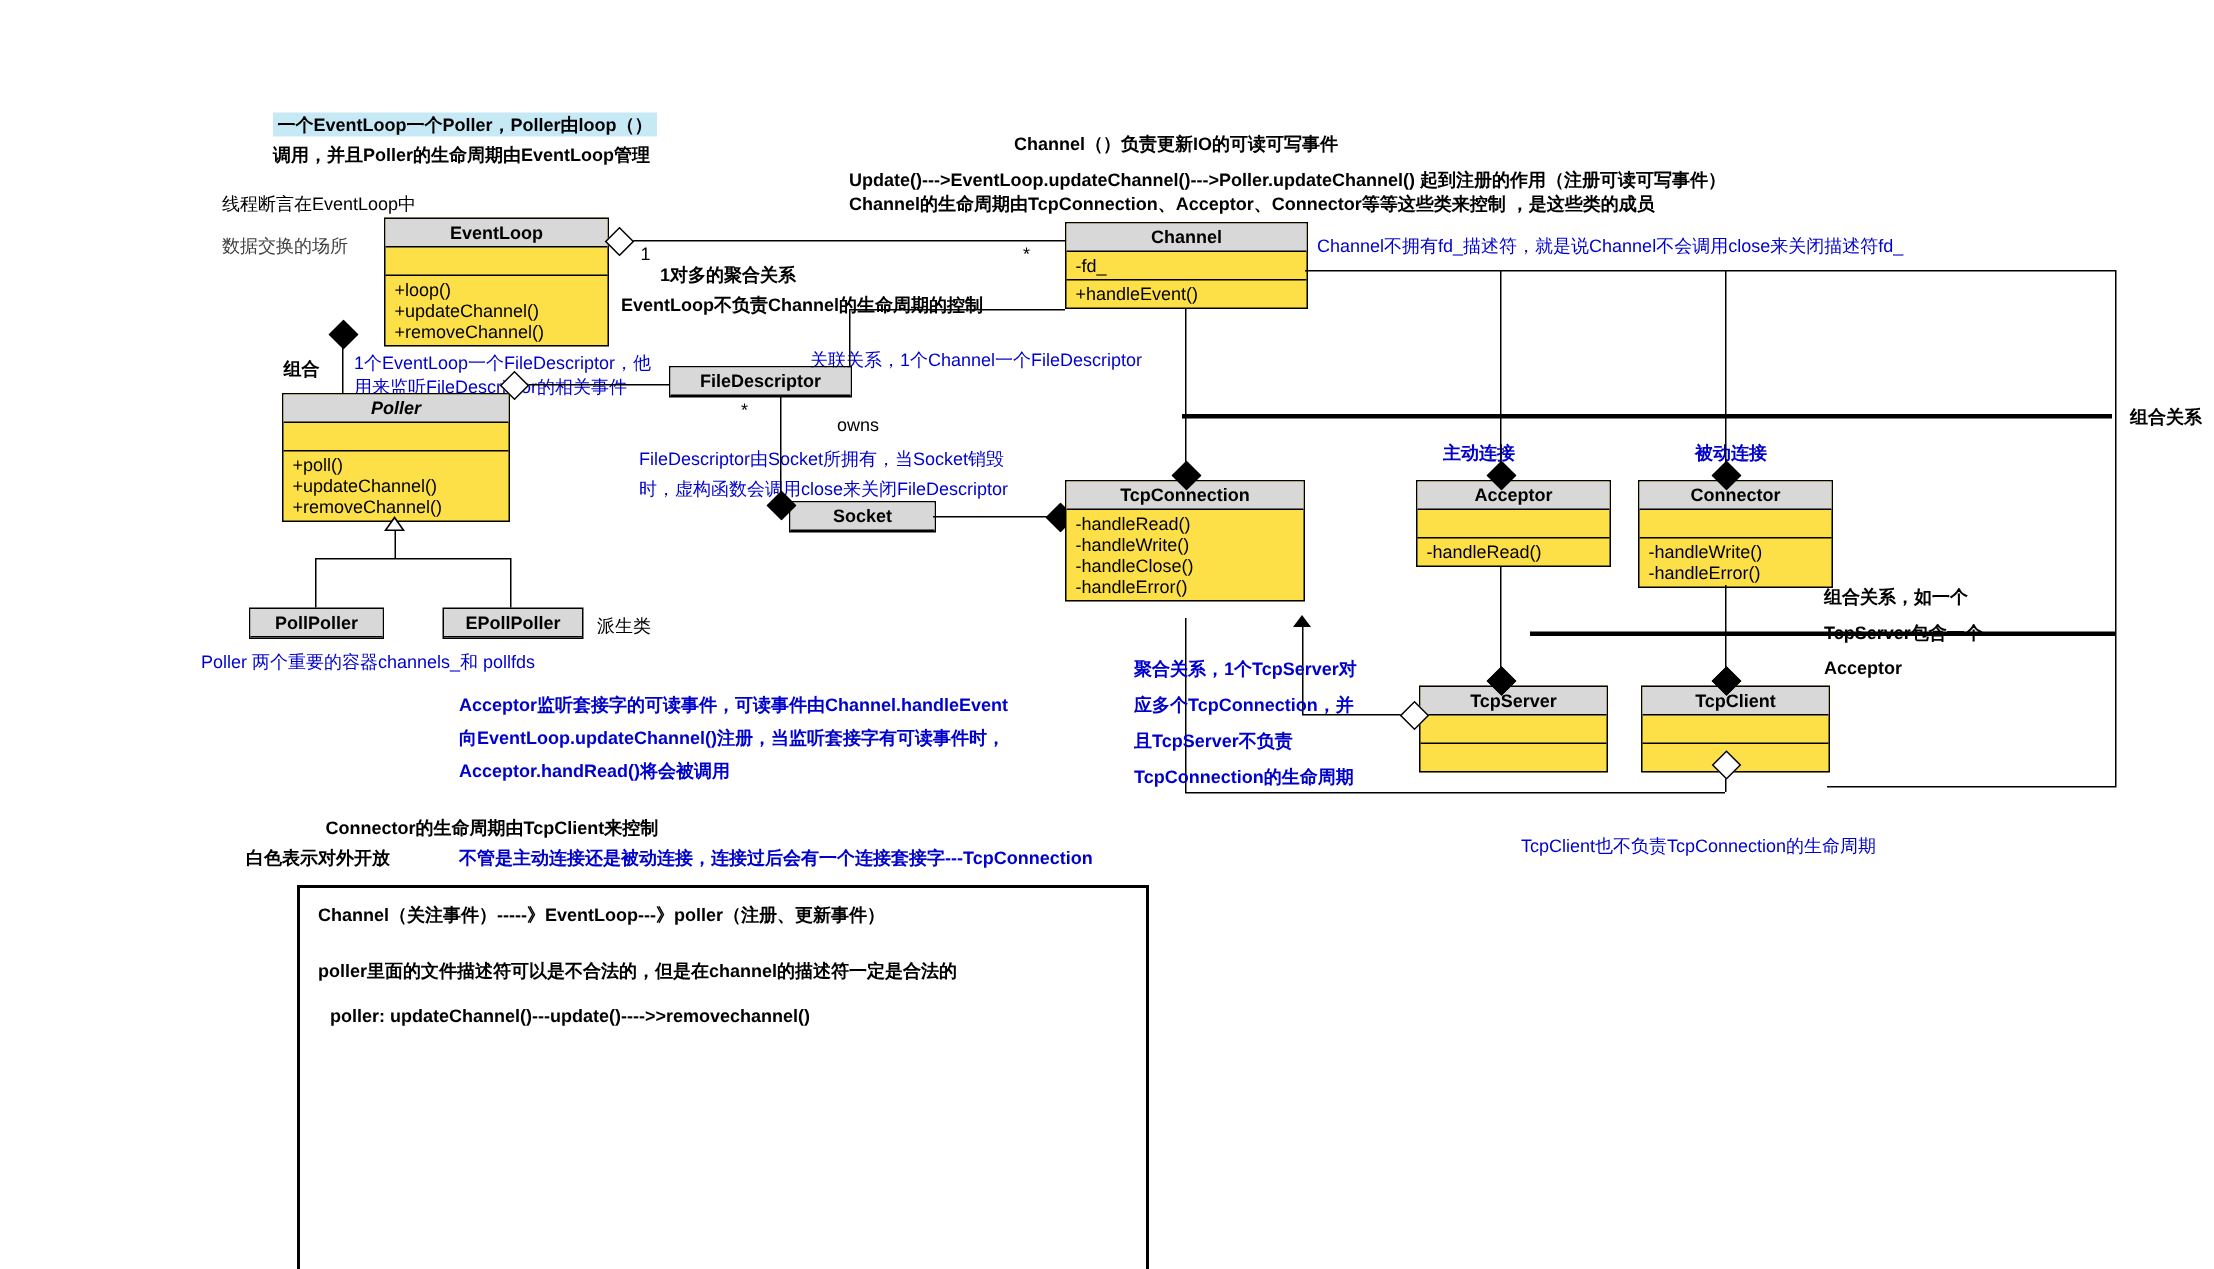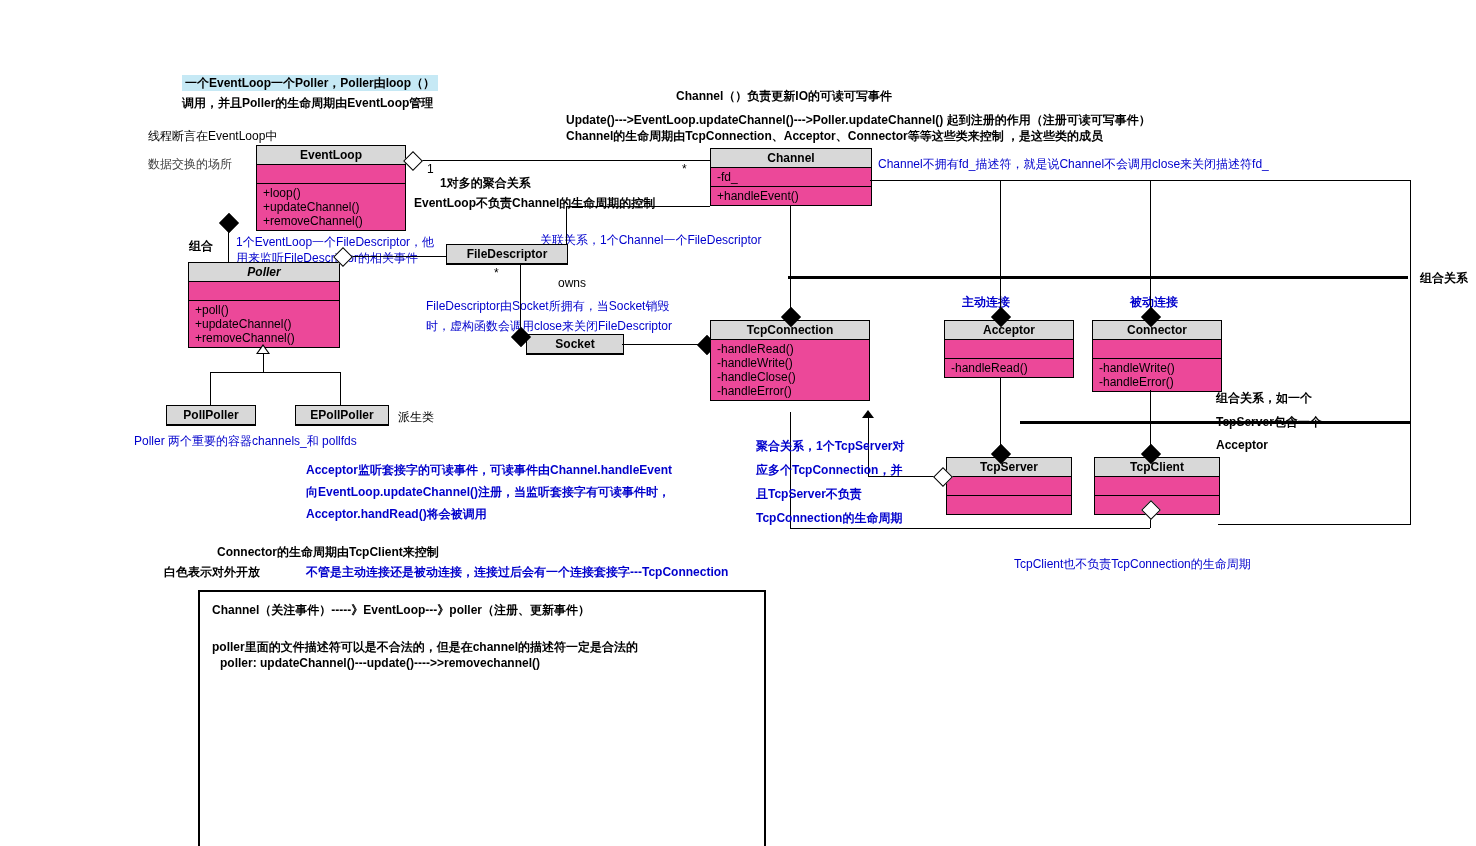--- a/index.html
+++ b/index.html
@@ -1,17 +1,17 @@
 <!DOCTYPE html>
 <html><head>
 <meta charset="utf-8">
 <style>
 body{margin:0;font-family:Arial,"Microsoft YaHei",sans-serif;font-size:12px;background:#fff}
 .canvas{position:relative;width:1476px;height:846px}
-.uml{position:absolute;border:1px solid #000;background:#ec4899}
+.uml{position:absolute;border:1px solid #000;background:#fde047}
 .uml .title{background:#d8d8d8;text-align:center;font-weight:bold;padding:2px 6px;border-bottom:1px solid #000}
 .uml .title.abstract{font-style:italic}
 .uml .sec{padding:2px 6px;border-bottom:1px solid #000;min-height:14px}
 .uml .sec:last-child{border-bottom:none}
 .ann{position:absolute;white-space:nowrap}
 .blue{color:#0000cc}
 .red{color:#404040}
 .black{color:#000}
 .bold{font-weight:bold}
 .hl{background:#c6e9f5;padding:1px 3px}
@@ -203,16 +203,16 @@
 <div class="ann blue bold" style="left:756px;top:510px">TcpConnection的生命周期</div>
 
 <div class="ann blue" style="left:1014px;top:556px">TcpClient也不负责TcpConnection的生命周期</div>
 
 <div class="line" style="left:1410px;top:180px;width:1px;height:345px"></div>
 <div class="line" style="left:1218px;top:524px;width:192px;height:1px"></div>
 
 <div class="notebox" style="left:198px;top:590px;width:540px;height:240px">
   <div class="bold">Channel（关注事件）-----》EventLoop---》poller（注册、更新事件）</div>
   <div class="bold" style="margin-top:20px">poller里面的文件描述符可以是不合法的，但是在channel的描述符一定是合法的</div>
-  <div class="bold" style="margin-left:8px">poller: updateChannel()---update()----&gt;&gt;removechannel()</div>
+  <div class="bold" style="margin-top:14px;margin-left:8px">poller: updateChannel()---update()----&gt;&gt;removechannel()</div>
 </div>
 
 </div>
 
 </body></html>

